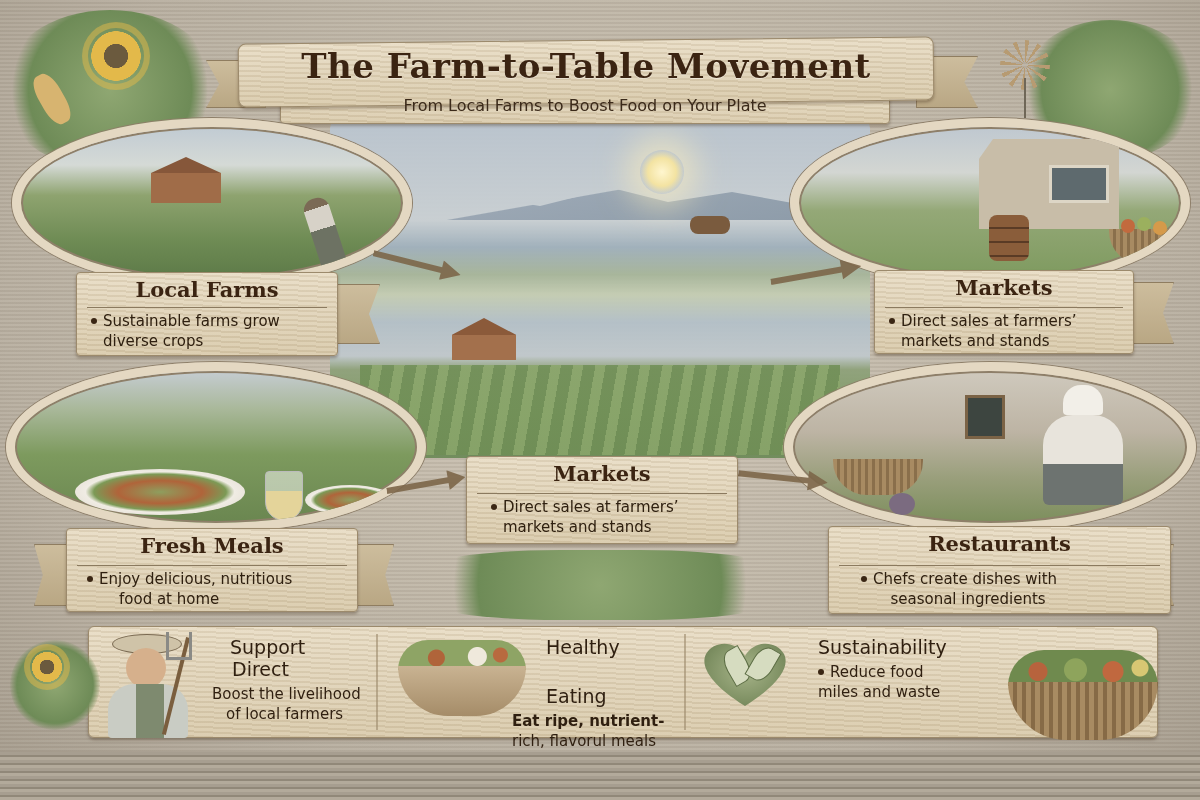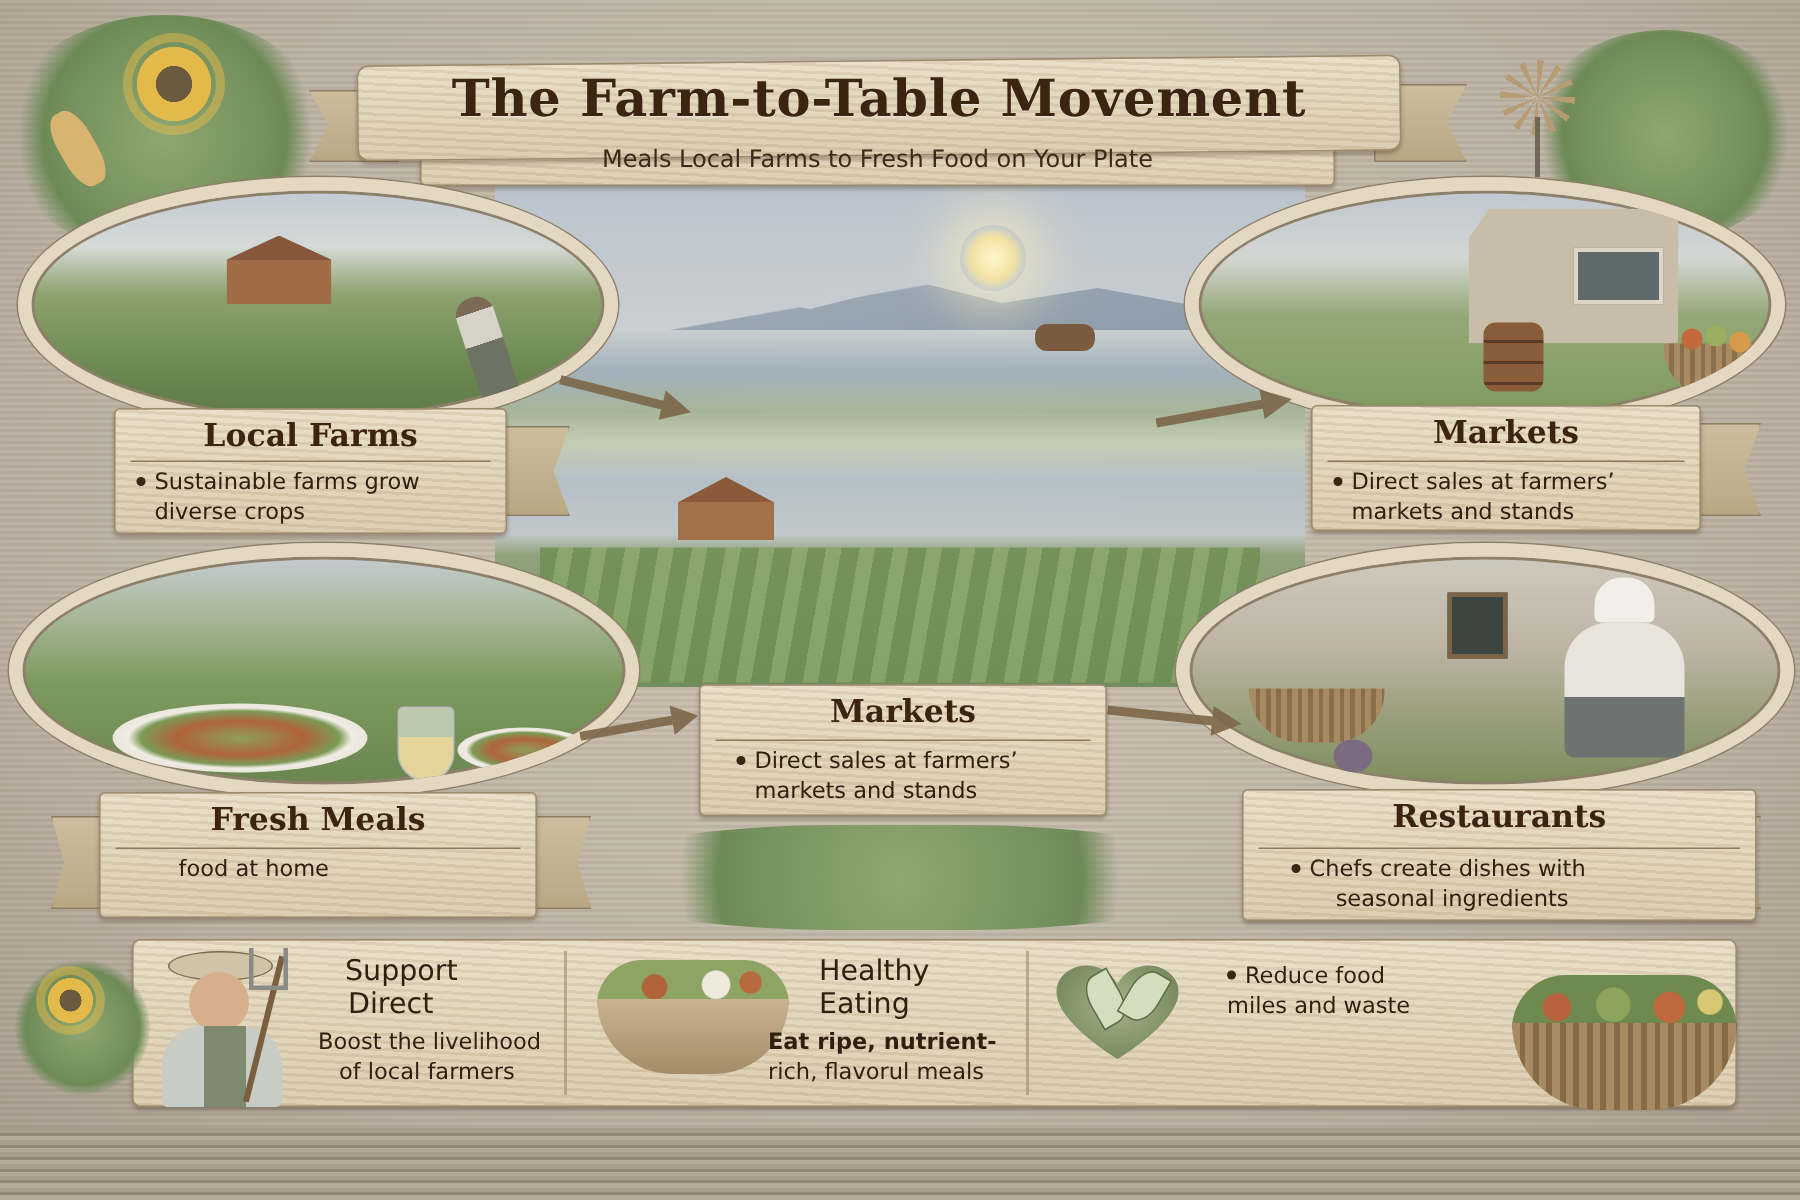--- a/index.html
+++ b/index.html
@@ -180,21 +180,21 @@
 <div class="abs sun"></div>
 <div class="abs" style="left:690px;top:216px;width:40px;height:18px;border-radius:8px;background:#7a5b3e;"></div>
 <div class="abs barn"></div>
 <div class="abs field-rows"></div>
 
 <div class="abs banner-tail title-tail-l"></div>
 <div class="abs banner-tail title-tail-r"></div>
 <div class="abs banner subtitle-banner"></div>
 <div class="abs banner title-banner"></div>
 <h1 class="abs title-text">The Farm-to-Table Movement</h1>
-<div class="abs subtitle-text">Meals Local Farms to Fresh Food on Your Plate</div>
+<div class="abs subtitle-text">From Local Farms to Boost Food on Your Plate</div>
 
 <div class="abs oval oval-farms">
   <div class="abs barn-small" style="left:130px;top:30px;"></div>
   <div class="abs farmer-fig" style="left:290px;top:70px;transform:rotate(-18deg);"></div>
 </div>
 
 <div class="abs oval oval-markets">
   <div class="abs house" style="left:180px;top:12px;"></div>
   <div class="abs window" style="left:250px;top:38px;"></div>
   <div class="abs barrel" style="left:190px;top:88px;"></div>
@@ -252,20 +252,21 @@
   </div>
 </div>
 <div class="abs foliage" style="left:400px;top:550px;width:400px;height:70px;border-radius:40%;"></div>
 
 <div class="abs banner-tail" style="left:34px;top:544px;width:40px;height:62px;clip-path:polygon(0 0,100% 0,100% 100%,0 100%,22% 50%);"></div>
 <div class="abs banner-tail" style="left:354px;top:544px;width:40px;height:62px;clip-path:polygon(0 0,100% 0,78% 50%,100% 100%,0 100%);"></div>
 <div class="abs banner card" style="left:66px;top:528px;width:292px;height:84px;">
   <div class="card-title" style="top:4px;">Fresh Meals</div>
   <div class="card-rule" style="top:36px;"></div>
   <div class="card-body" style="left:20px;top:40px;">
+    <div><span class="bullet"></span><span>Enjoy delicious, nutritious</span></div>
     <div style="padding-left:32px">food at home</div>
   </div>
 </div>
 
 <div class="abs banner-tail" style="left:1130px;top:544px;width:44px;height:62px;clip-path:polygon(0 0,100% 0,78% 50%,100% 100%,0 100%);"></div>
 <div class="abs banner card" style="left:828px;top:526px;width:343px;height:88px;">
   <div class="card-title" style="top:4px;">Restaurants</div>
   <div class="card-rule" style="top:38px;"></div>
   <div class="card-body" style="left:32px;top:42px;text-align:center;">
     <div><span class="bullet"></span><span>Chefs create dishes with</span></div>
@@ -292,29 +293,30 @@
   <div class="feat-body" style="margin-top:4px;">Boost the livelihood</div>
   <div class="feat-body" style="padding-left:14px;">of local farmers</div>
 </div>
 
 <div class="abs" style="left:396px;top:636px;width:132px;height:80px;">
   <div class="abs salad" style="left:2px;top:4px;"></div>
   <div class="abs bowl" style="left:2px;top:30px;"></div>
 </div>
 <div class="abs" style="left:512px;top:636px;width:170px;">
   <div class="feat-title" style="padding-left:34px;">Healthy</div>
-  <div class="feat-title" style="padding-left:34px;">Eating</div>
+  <div class="feat-title" style="padding-left:34px;margin-top:27px;">Eating</div>
   <div class="feat-body" style="margin-top:4px;font-weight:bold;">Eat ripe, nutrient-</div>
   <div class="feat-body">rich, flavorul meals</div>
 </div>
 
 <div class="abs heart" style="left:700px;top:640px;"></div>
 <div class="abs leaf" style="left:726px;top:648px;transform:rotate(-30deg);"></div>
 <div class="abs leaf" style="left:752px;top:646px;transform:rotate(30deg);"></div>
 <div class="abs" style="left:818px;top:636px;width:180px;">
+  <div class="feat-title">Sustainability</div>
   <div class="feat-body" style="margin-top:4px;"><span class="bullet"></span><span>Reduce food</span></div>
   <div class="feat-body">miles and waste</div>
 </div>
 <div class="abs" style="left:1004px;top:640px;width:160px;height:100px;">
   <div class="abs veg-top" style="left:4px;top:10px;"></div>
   <div class="abs veg-basket" style="left:4px;top:42px;"></div>
 </div>
 
 <div class="abs bottom-band"></div>
 

